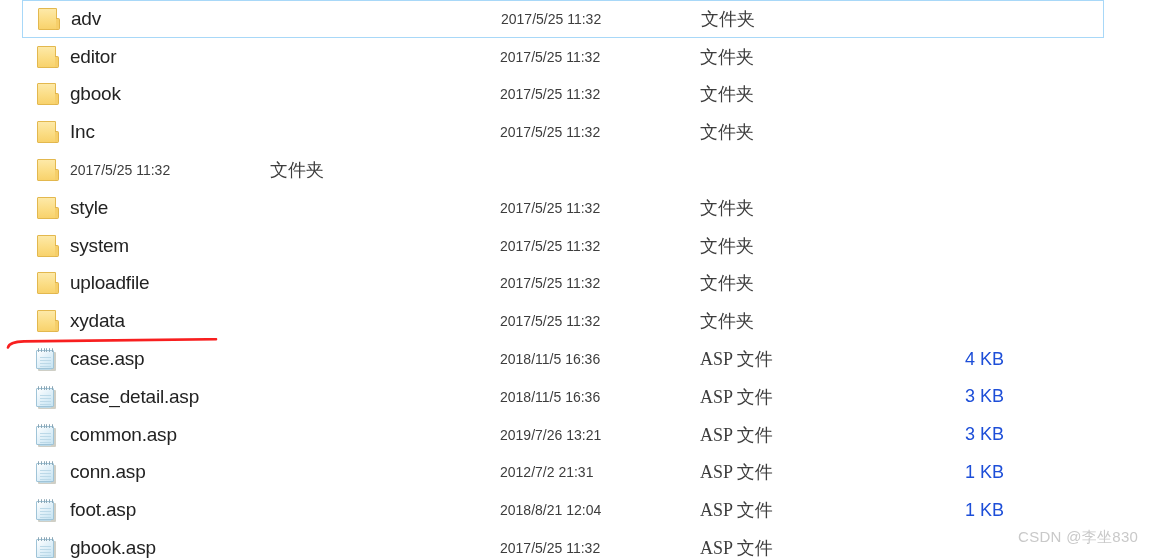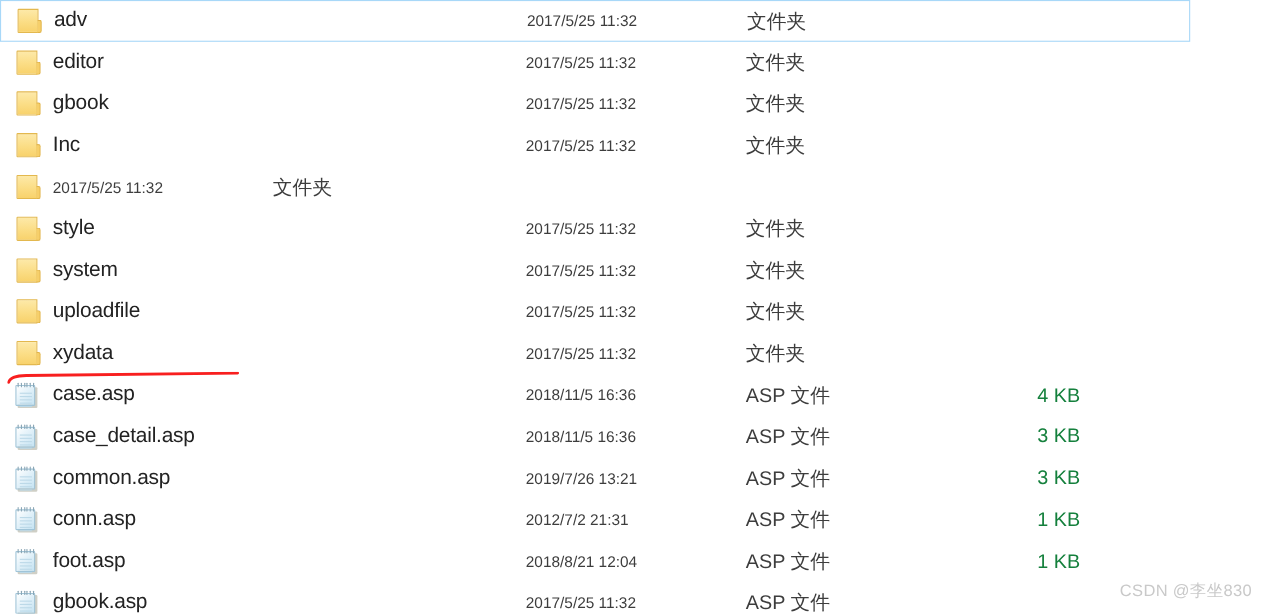--- a/index.html
+++ b/index.html
@@ -22,20 +22,21 @@
     width: 1162px;
     height: 558px;
   }
 
   .row {
     position: relative;
     height: 37.8px;
     display: flex;
     align-items: center;
     box-sizing: border-box;
+    margin-left: 22px;
   }
 
   .row.selected {
     border: 1px solid #a8d8f8;
     background: #ffffff;
     width: 1082px;
     box-sizing: border-box;
   }
 
   .cell-icon {
@@ -65,27 +66,28 @@
     color: #3d3d3d;
     white-space: nowrap;
   }
 
   .cell-type {
     width: 210px;
     min-width: 210px;
     font-size: 18px;
     color: #3d3d3d;
     white-space: nowrap;
+    font-family: Liberation Serif, serif;
   }
 
   .cell-size {
     width: 170px;
     min-width: 170px;
     font-size: 18px;
-    color: #15803d;
+    color: #1d4ed8;
     text-align: right;
     padding-right: 76px;
     box-sizing: border-box;
     white-space: nowrap;
   }
 
   
   .ico {
     width: 26px;
     height: 24px;

